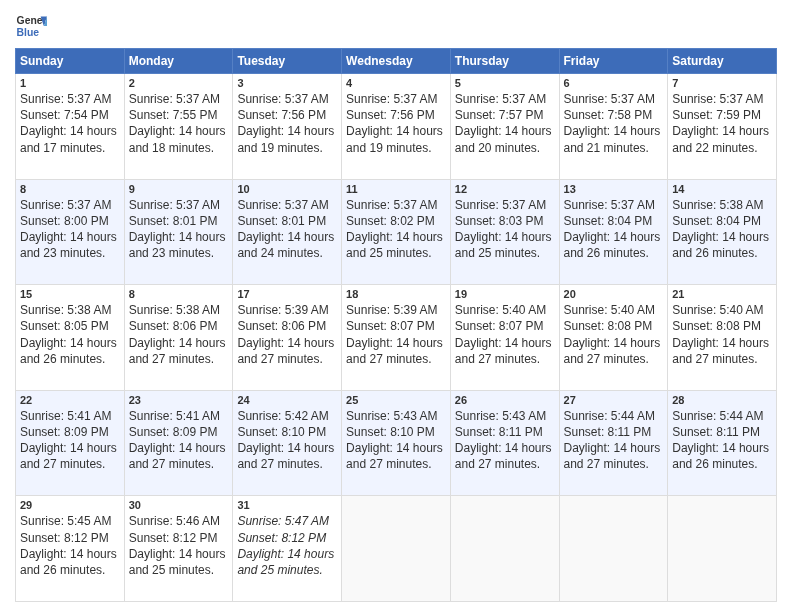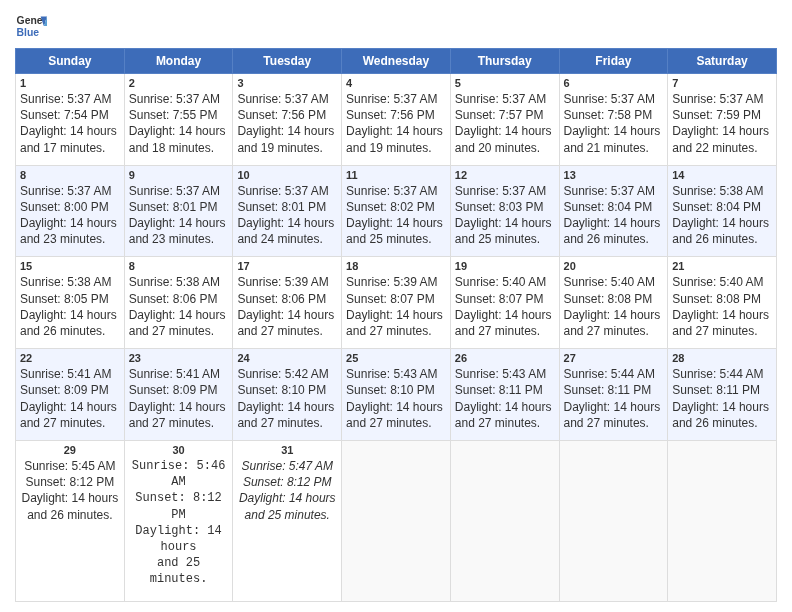--- a/index.html
+++ b/index.html
@@ -51,21 +51,21 @@
       width: 100%;
       table-layout: fixed;
     }
     .calendar th {
       background-color: #3d6cb9;
       color: #fff;
       font-size: 12px;
       font-weight: bold;
       padding: 5px 4px;
       border: 1px solid #5580c5;
-      text-align: center;
+      text-align: left;
     }
     .calendar td {
       vertical-align: top;
       border: 1px solid #ddd;
       padding: 3px 4px;
       font-size: 9.5px;
       color: #333;
       height: 80px;
     }
     .calendar tr:nth-child(even) td {
@@ -83,21 +83,20 @@
     .day-info {
       font-size: 12px;
       line-height: 1.35;
       color: #333;
     }
     .empty-cell {
       background-color: #f9f9f9 !important;
     }
     .last-row td {
       height: 72px;
-      text-align: center;
     }
   </style>
 </head>
 <body>
 
 <div class="container">
   <div class="header">
     <div class="logo">
       <svg class="logo-icon" viewBox="0 0 40 40">
         <text x="2" y="18" font-size="13" font-weight="bold" fill="#333">General</text>
@@ -332,21 +331,21 @@
         <tr class="last-row">
           <td>
             <span class="day-num">29</span>
             <div class="day-info" style="white-space: pre-line;">Sunrise: 5:45 AM
 Sunset: 8:12 PM
 Daylight: 14 hours
 and 26 minutes.</div>
           </td>
           <td>
             <span class="day-num">30</span>
-            <div class="day-info" style="white-space: pre-line; font-family: Liberation Mono, monospace;">Sunrise: 5:46 AM
+            <div class="day-info" style="white-space: pre-line;">Sunrise: 5:46 AM
 Sunset: 8:12 PM
 Daylight: 14 hours
 and 25 minutes.</div>
           </td>
           <td>
             <span class="day-num">31</span>
             <div class="day-info" style="white-space: pre-line; font-style: italic;">Sunrise: 5:47 AM
 Sunset: 8:12 PM
 Daylight: 14 hours
 and 25 minutes.</div>

